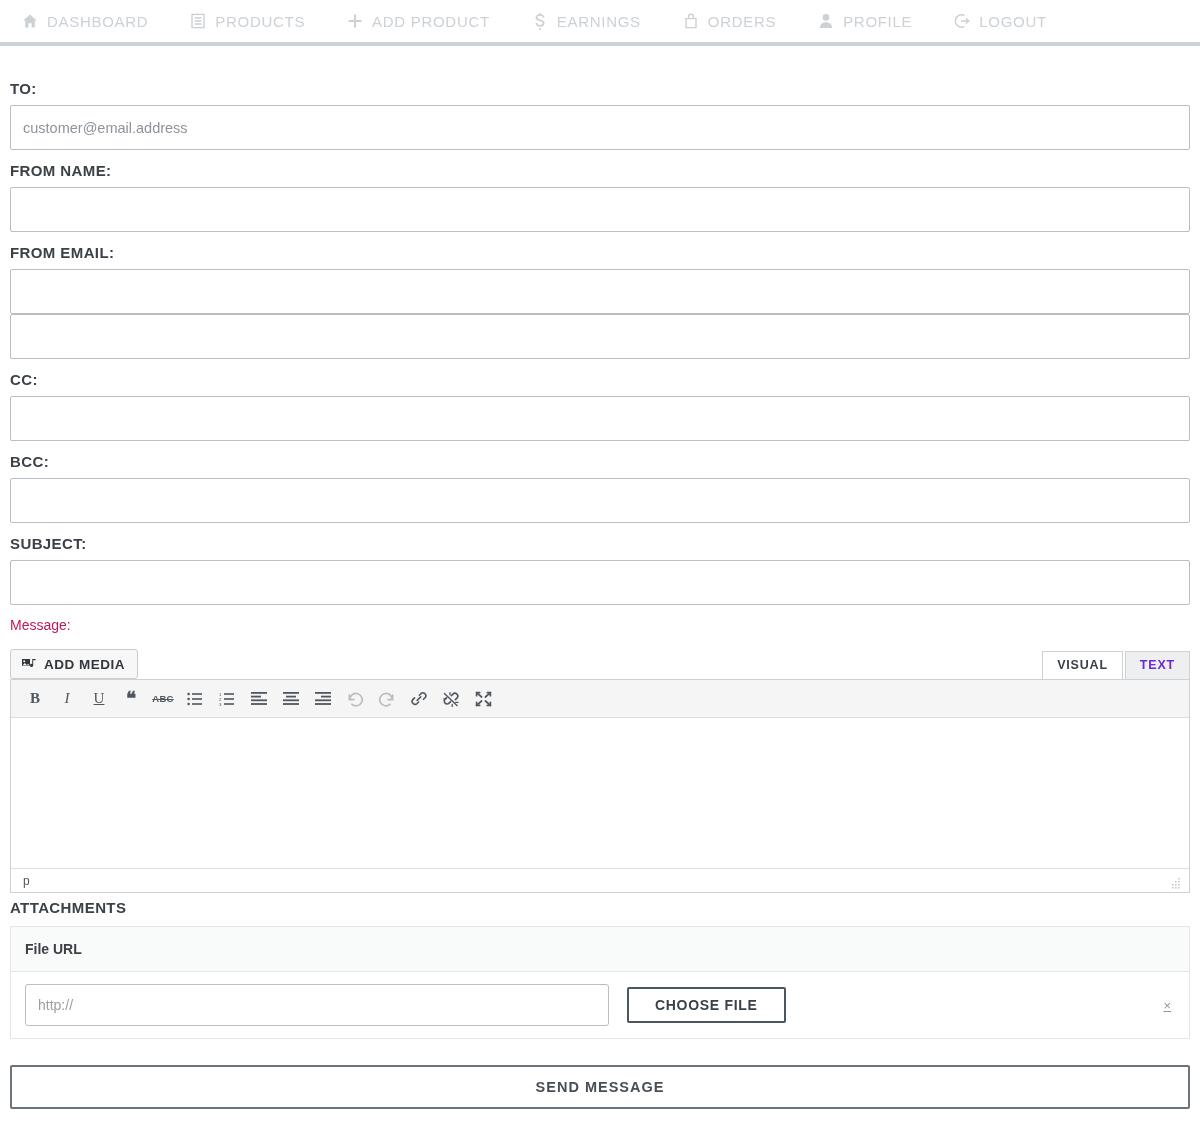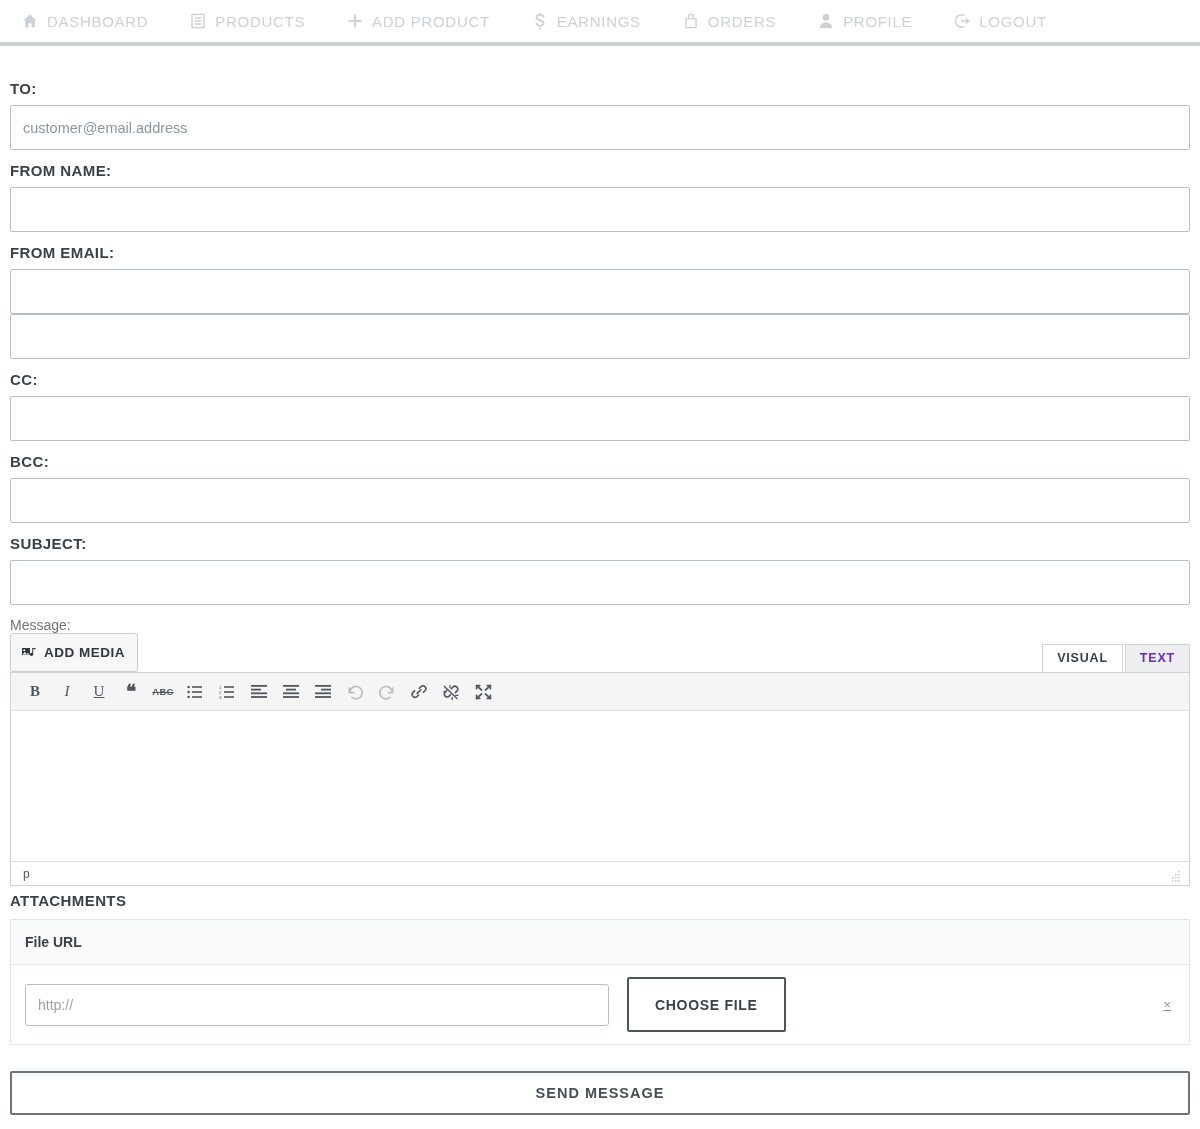--- a/index.html
+++ b/index.html
@@ -63,35 +63,35 @@
     color: #6d28d9;
     padding: 0 12px;
     font-family: "Liberation Sans", sans-serif;
     outline: none;
   }
   .txt::placeholder { color: #8d949b; }
 
   
   .msg-label {
     font-size: 14px;
-    color: #737373;
-    margin: 12px 0 5px 0;
+    color: #be185d;
+    margin: 12px 0 12px 0;
   }
   .editor-top {
     position: relative;
     display: flex;
     align-items: flex-end;
     justify-content: space-between;
     height: 34px;
   }
   .add-media {
     display: inline-flex;
     align-items: center;
     gap: 7px;
-    height: 39px;
+    height: 30px;
     padding: 0 12px 0 10px;
     background: #f7f7f7;
     border: 1px solid #ccc;
     border-radius: 3px;
     font-size: 13.5px;
     font-weight: bold;
     letter-spacing: 0.5px;
     color: #32373c;
     cursor: pointer;
     font-family: "Liberation Sans", sans-serif;
@@ -182,21 +182,21 @@
     border-radius: 3px;
     font-size: 14px;
     color: #4a5056;
     padding: 0 12px;
     font-family: "Liberation Sans", sans-serif;
     outline: none;
   }
   .att-url::placeholder { color: #9aa0a6; }
   .choose {
     margin-left: 18px;
-    height: 55px;
+    height: 36px;
     padding: 0 26px;
     background: #fff;
     border: 2px solid #4d565e;
     border-radius: 2px;
     font-size: 14px;
     font-weight: bold;
     letter-spacing: 0.7px;
     color: #3b4147;
     cursor: pointer;
     font-family: "Liberation Sans", sans-serif;

